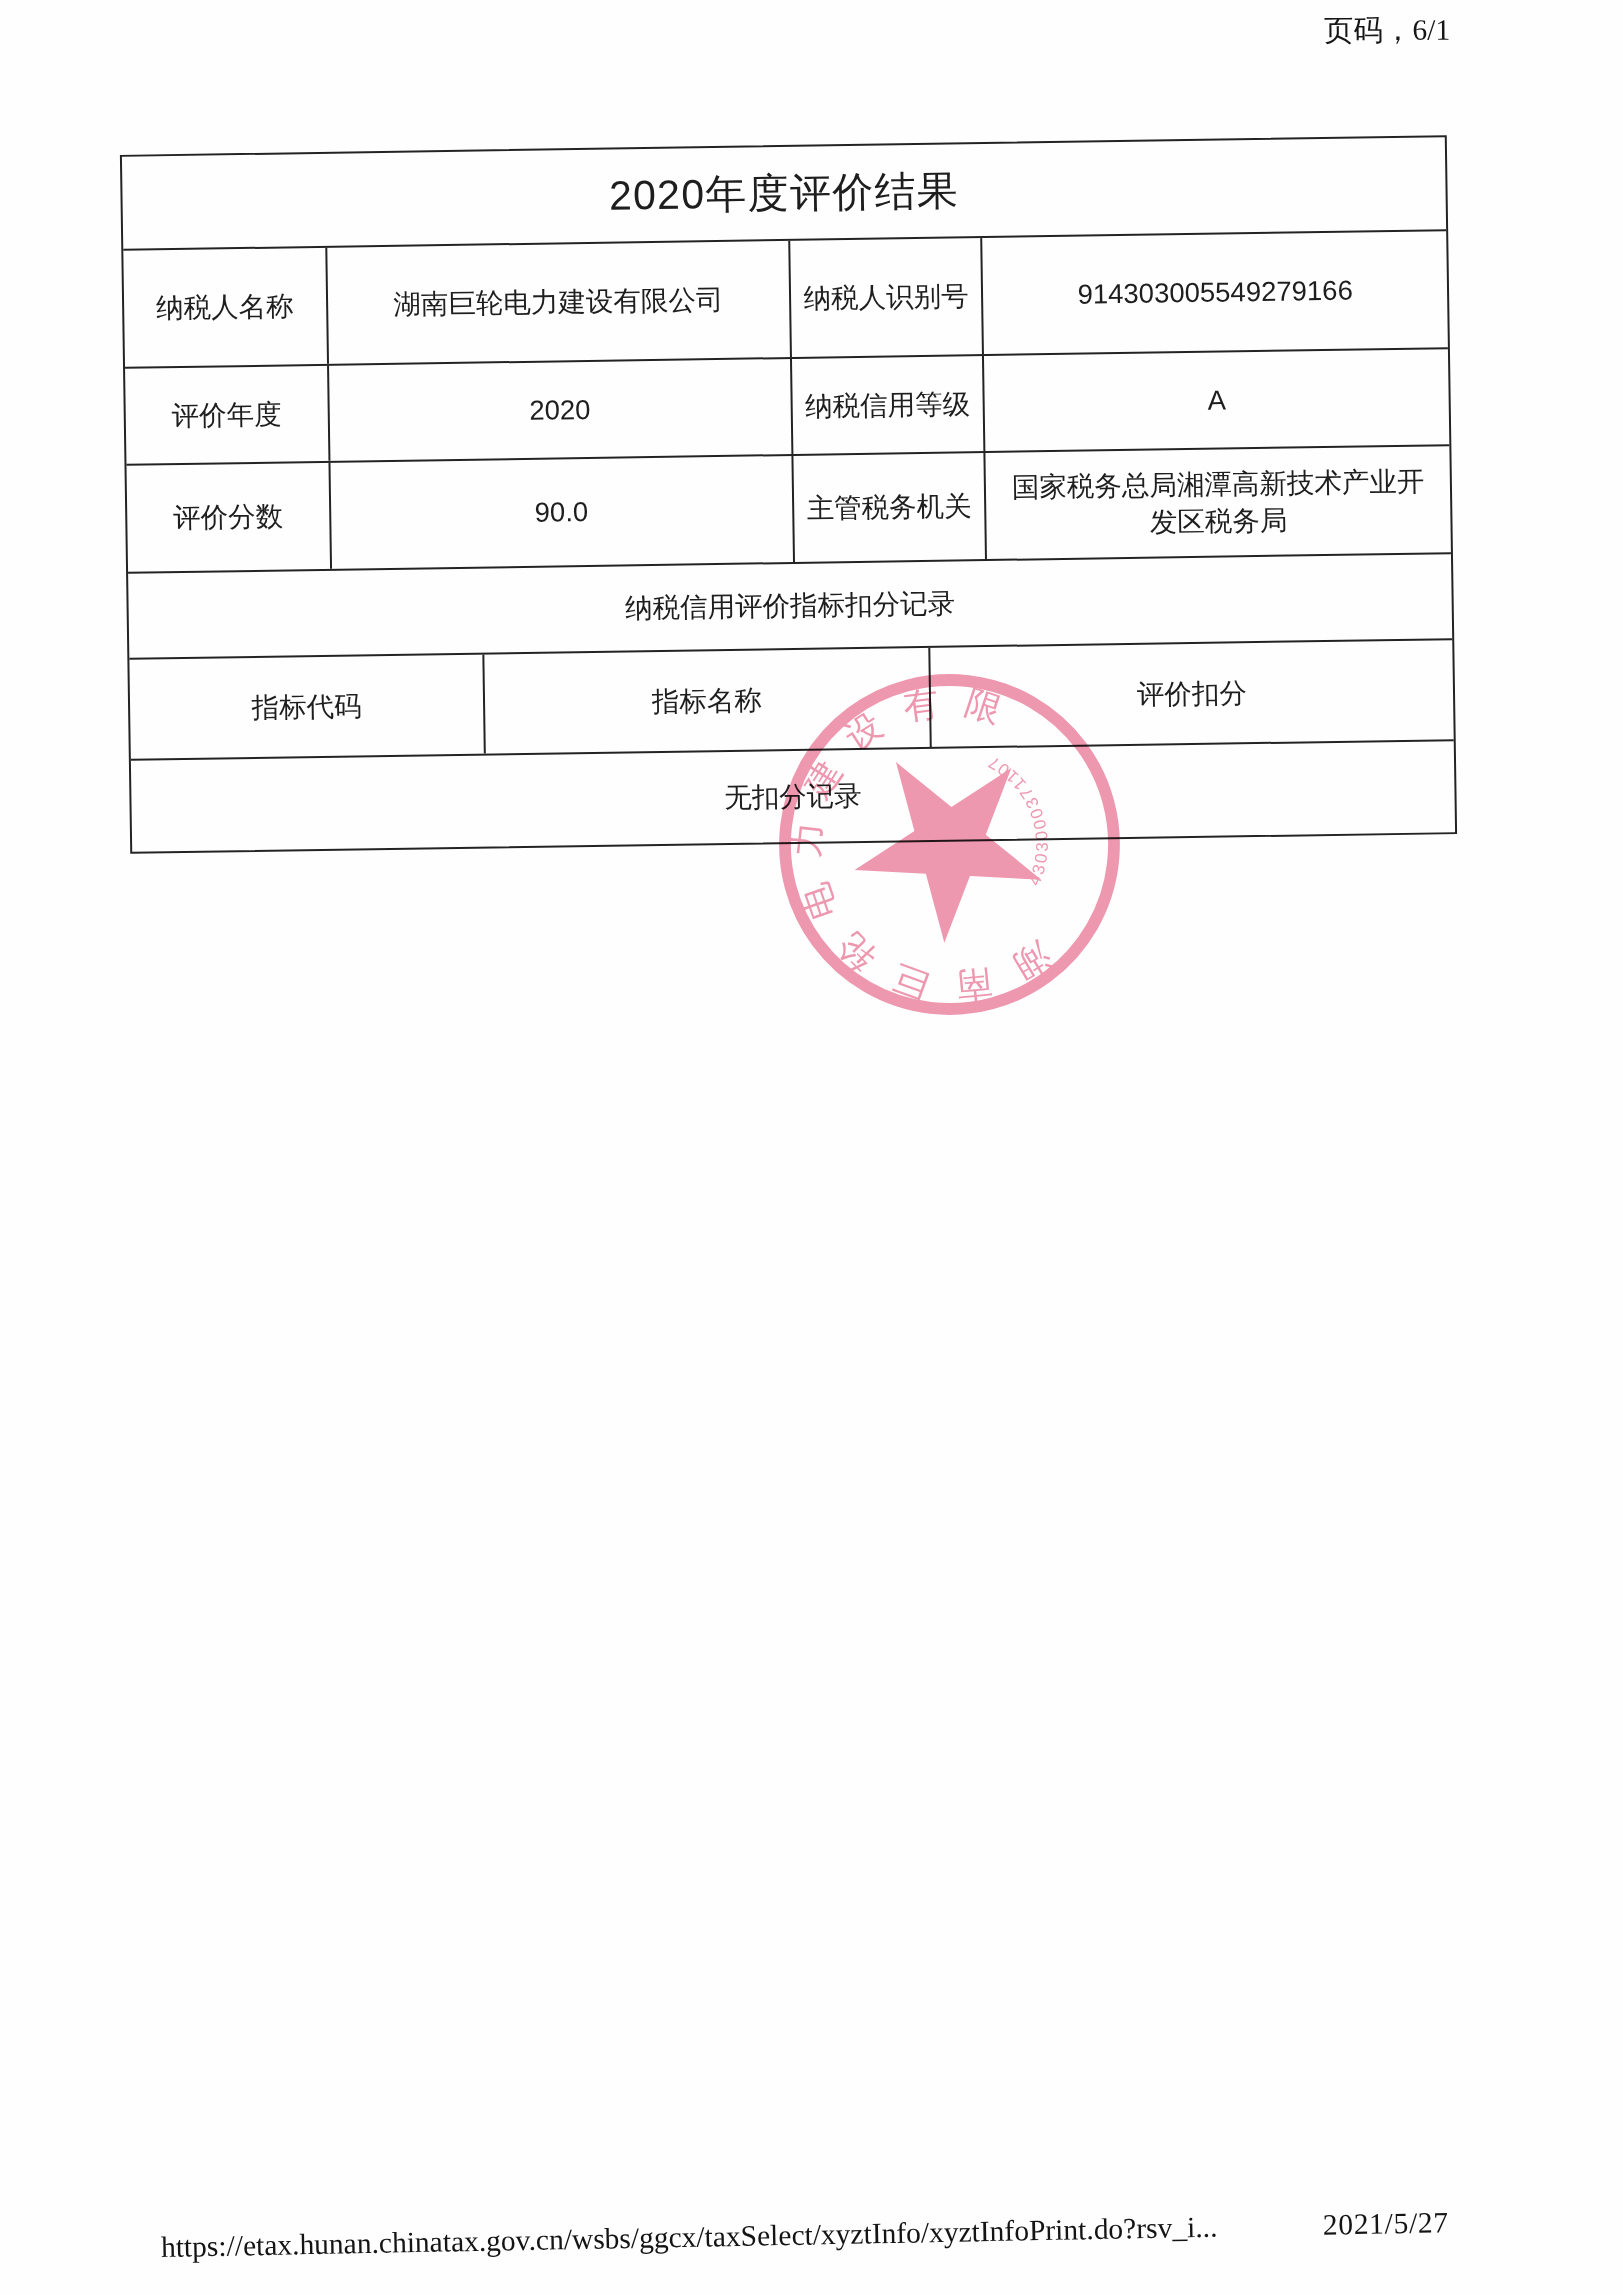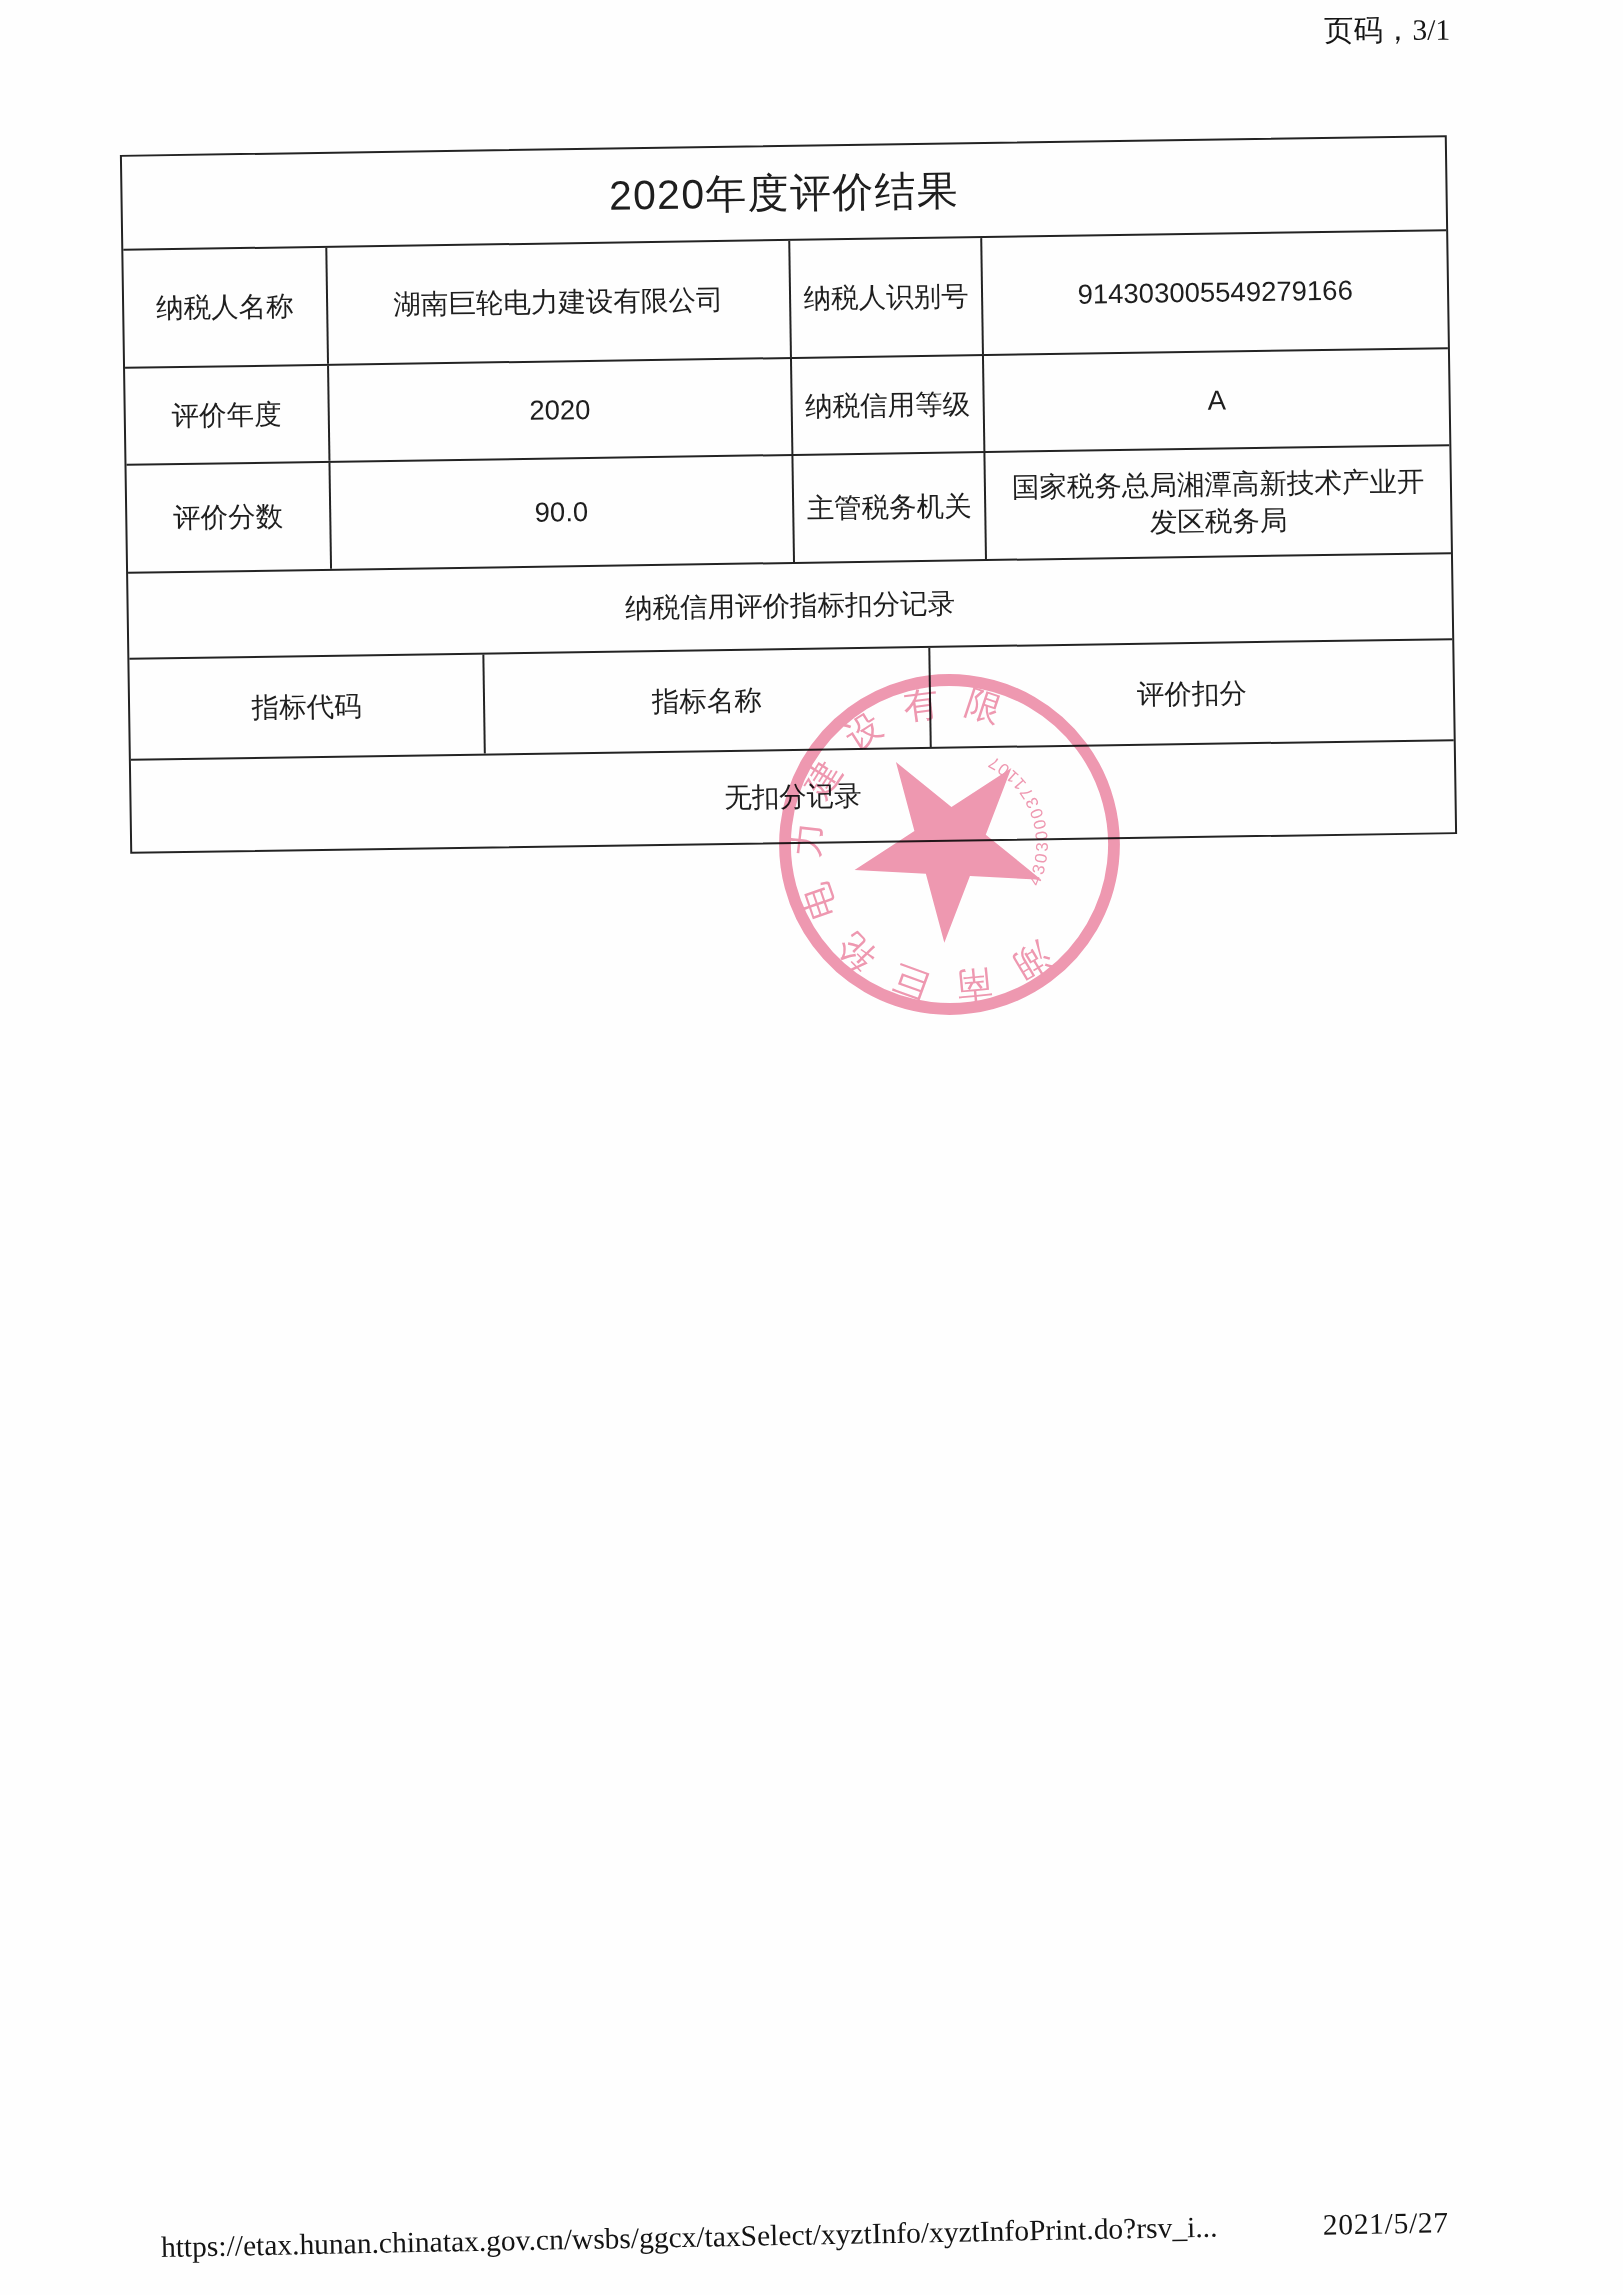--- a/index.html
+++ b/index.html
@@ -75,21 +75,21 @@
     font-size:29.5px; color:#141414;
     transform:rotate(-1.1deg);
     transform-origin:left center;
     white-space:nowrap;
   }
   .footer-date { margin-left:auto; letter-spacing:0.7px; }
 </style>
 </head>
 <body>
 
-<div class="page-label">页码，3/1</div>
+<div class="page-label">页码，6/1</div>
 
 <div class="doc-table">
 
   <div class="row title-row">
     <span>2020年度评价结果</span>
   </div>
 
   <div class="row info-row-1">
     <div class="cell c1">纳税人名称</div>
     <div class="cell c2">湖南巨轮电力建设有限公司</div>

